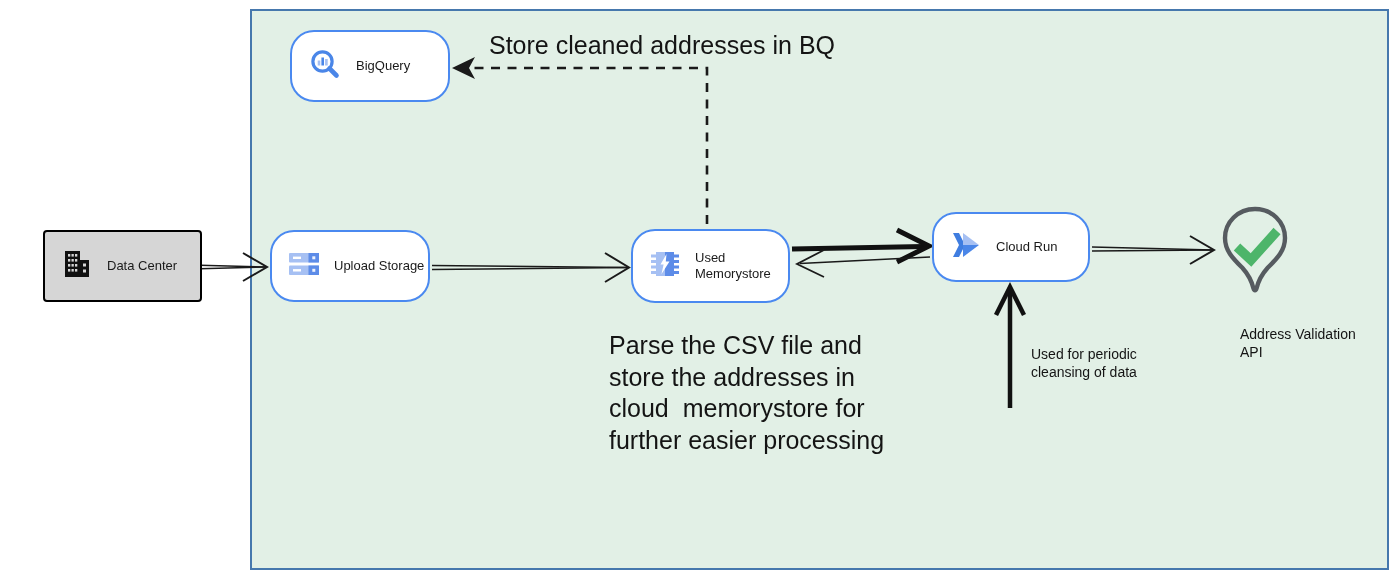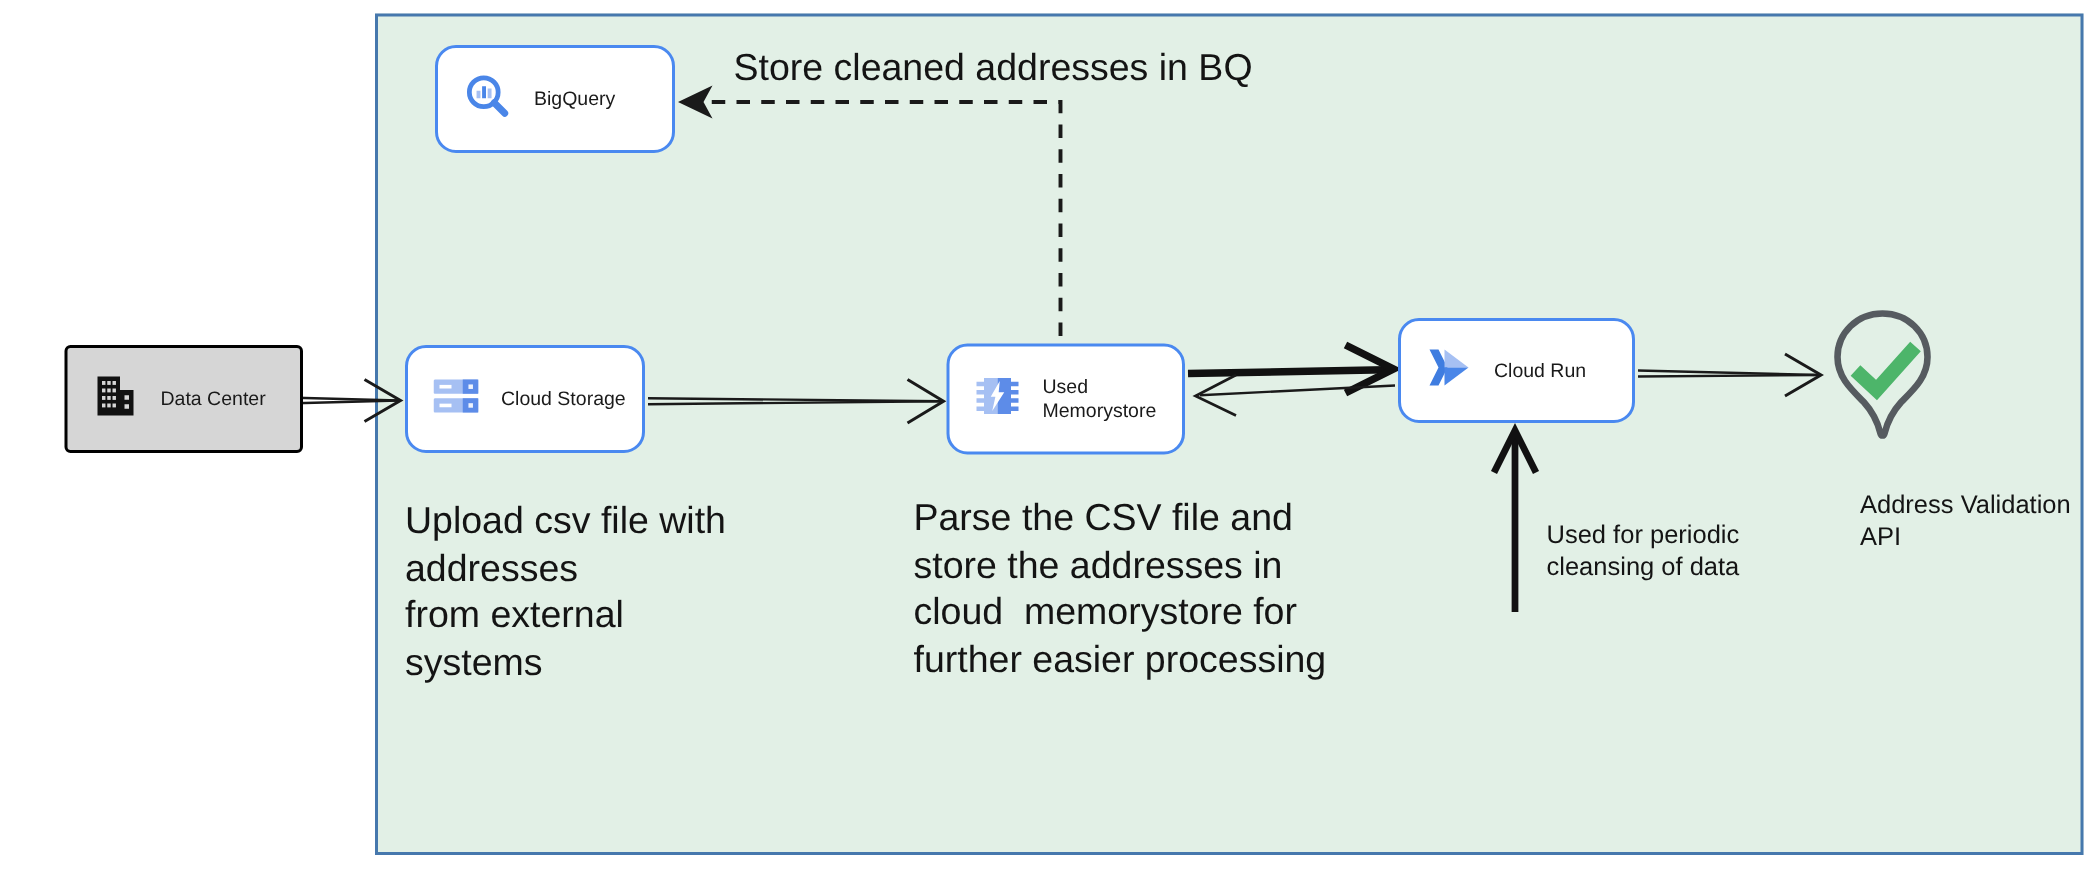--- a/index.html
+++ b/index.html
@@ -6,30 +6,30 @@
   #canvas{
     position:relative;width:1400px;height:580px;overflow:hidden;
     font-family:"Liberation Sans",sans-serif;color:#111;background:#ffffff;
   }
   .boundary{
     position:absolute;left:250px;top:9px;width:1139px;height:561px;
     background:#e2f0e6;border:2px solid #4678ad;box-sizing:border-box;
   }
   .node{
     position:absolute;display:flex;align-items:center;gap:15px;
-    background:#ffffff;border:2px solid #4a89f0;border-radius:14px;
+    background:#ffffff;border:2px solid #4a89f0;border-radius:24px;
     box-sizing:border-box;padding-left:17px;z-index:4;
   }
   .node .lbl{font-size:13px;line-height:1.25;color:#1a1a1a;white-space:pre-line;}
   .node.gray{background:#d6d6d6;border:2px solid #000;border-radius:4px;margin-left:32px;}
   .note{
     position:absolute;font-size:25px;line-height:1.26;color:#141414;
     white-space:pre-wrap;z-index:5;
   }
-  .note.small{font-size:17px;}
+  .note.small{font-size:14px;}
   svg.overlay{position:absolute;left:0;top:0;z-index:3;pointer-events:none;}
   .pinwrap{position:absolute;left:1218px;top:204px;width:74px;height:104px;z-index:4;}
 </style>
 </head>
 <body>
 
 <div id="canvas">
 
   <div class="boundary"></div>
 
@@ -121,21 +121,21 @@
         <rect x="0" y="1" width="30" height="9.5" rx="1" fill="#a6c0f3"></rect>
         <rect x="19.5" y="1" width="10.5" height="9.5" fill="#5d8ce8"></rect>
         <rect x="4" y="4.6" width="8" height="2.4" fill="#fff"></rect>
         <rect x="23.3" y="4.3" width="3" height="3" fill="#eef3fd"></rect>
         <rect x="0" y="13.5" width="30" height="9.5" rx="1" fill="#a6c0f3"></rect>
         <rect x="19.5" y="13.5" width="10.5" height="9.5" fill="#5d8ce8"></rect>
         <rect x="4" y="17.1" width="8" height="2.4" fill="#fff"></rect>
         <rect x="23.3" y="16.8" width="3" height="3" fill="#eef3fd"></rect>
       </svg>
     </span>
-    <span class="lbl">Cloud Storage</span>
+    <span class="lbl">Upload Storage</span>
   </div>
 
   <div class="node" style="left:631px;top:229px;width:159px;height:74px;">
     <span>
       <svg width="30" height="28" viewBox="0 0 30 28">
         <g fill="#a6c0f3">
           <rect x="1" y="4.5" width="5" height="3"></rect>
             <rect x="1" y="10" width="5" height="3"></rect>
           <rect x="1" y="15.5" width="5" height="3"></rect>
             <rect x="1" y="21" width="5" height="3"></rect>
@@ -172,24 +172,20 @@
       <path d="M37,5 C20,5 7,18 7,34 C7,47 15.5,55 24.5,64 C29.5,69.5 33.5,76.5 35.5,84.5
                C36.2,87 37.8,87 38.5,84.5 C40.5,76.5 44.5,69.5 49.5,64 C58.5,55 67,47 67,34
                C67,18 54,5 37,5 Z" fill="none" stroke="#565b60" stroke-width="4.4"></path>
       <polyline points="19,43 33,56 59,27" fill="none" stroke="#4db56a" stroke-width="9.5"></polyline>
     </svg>
   </div>
   <div class="note small" style="left:1240px;top:326px;">Address Validation
 API</div>
 
   <div class="note" style="left:489px;top:30px;">Store cleaned addresses in BQ</div>
-  <div class="note" style="left:270px;top:332px;">Upload csv file with
-addresses
-from external
-systems</div>
   <div class="note" style="left:609px;top:330px;">Parse the CSV file and
 store the addresses in
 cloud  memorystore for
 further easier processing</div>
   <div class="note small" style="left:1031px;top:346px;">Used for periodic
 cleansing of data</div>
 
 </div>
 
 </body></html>

